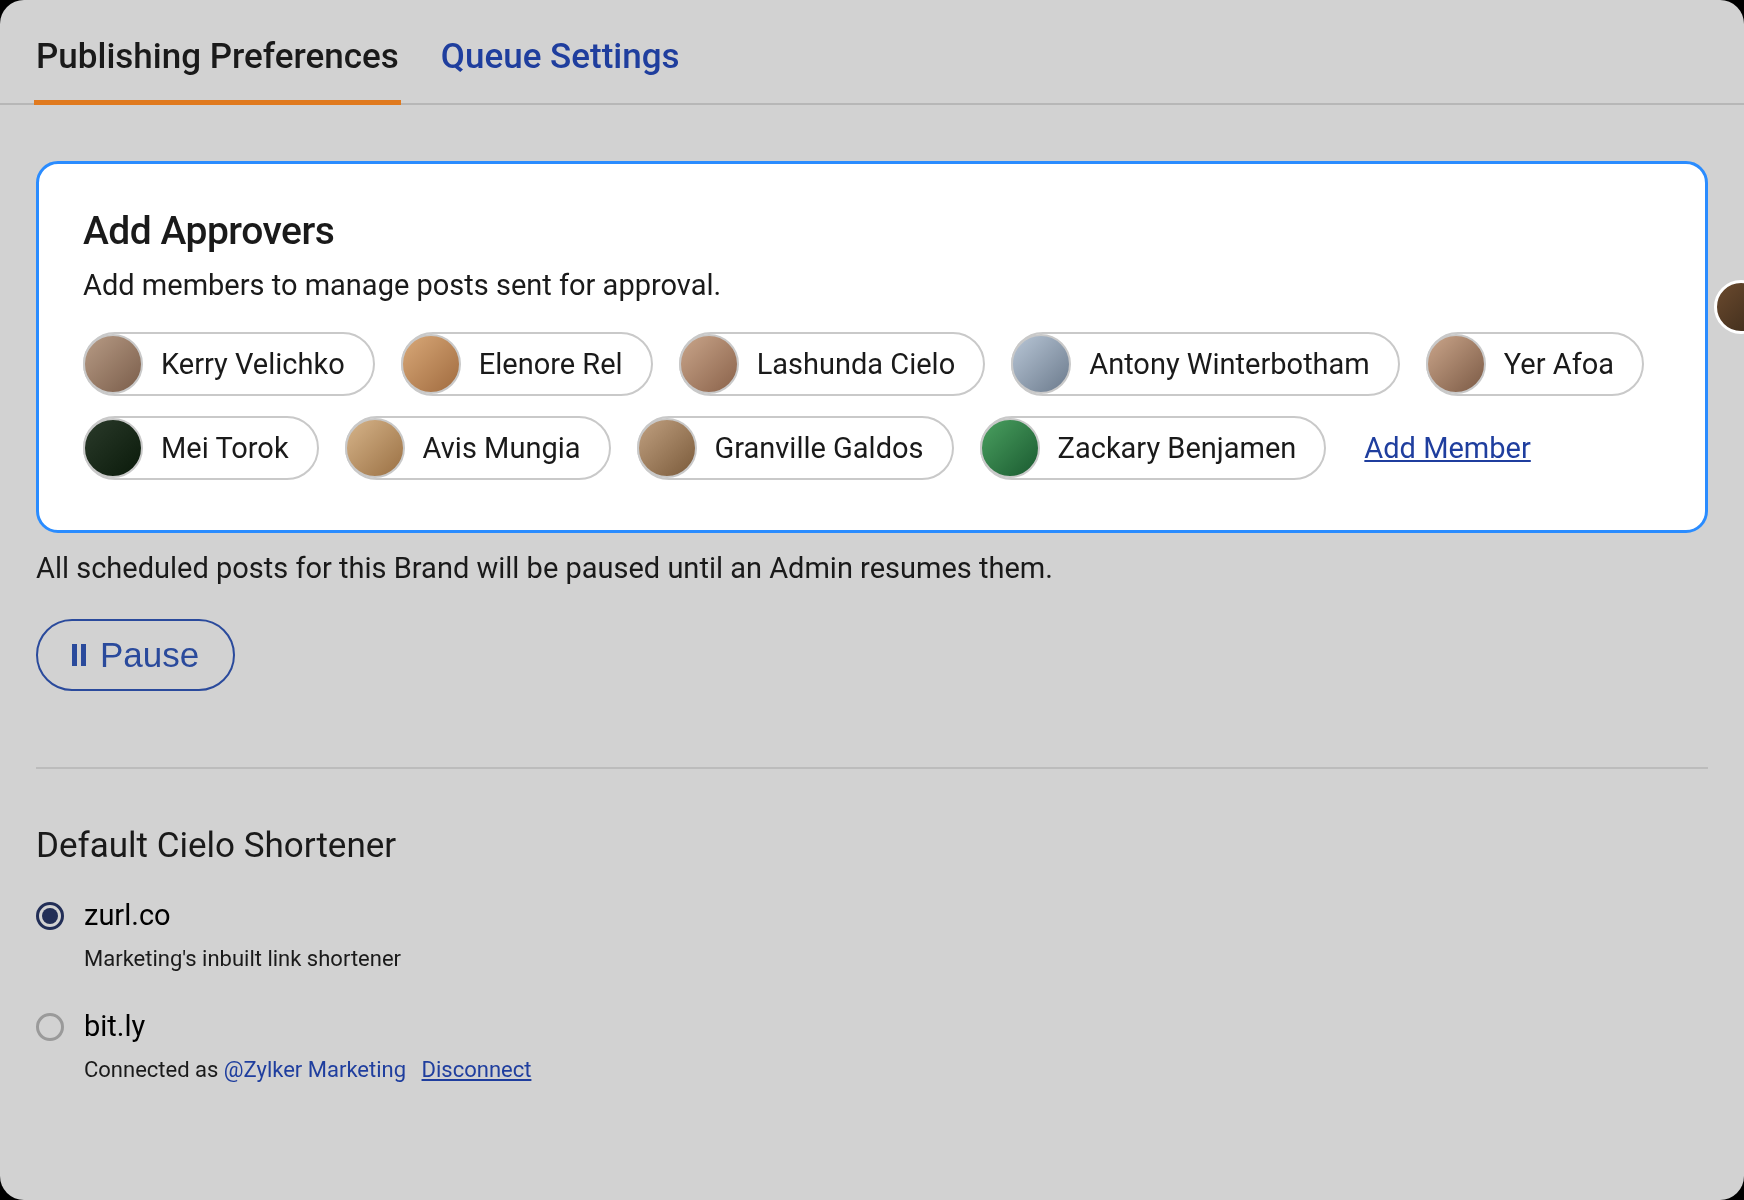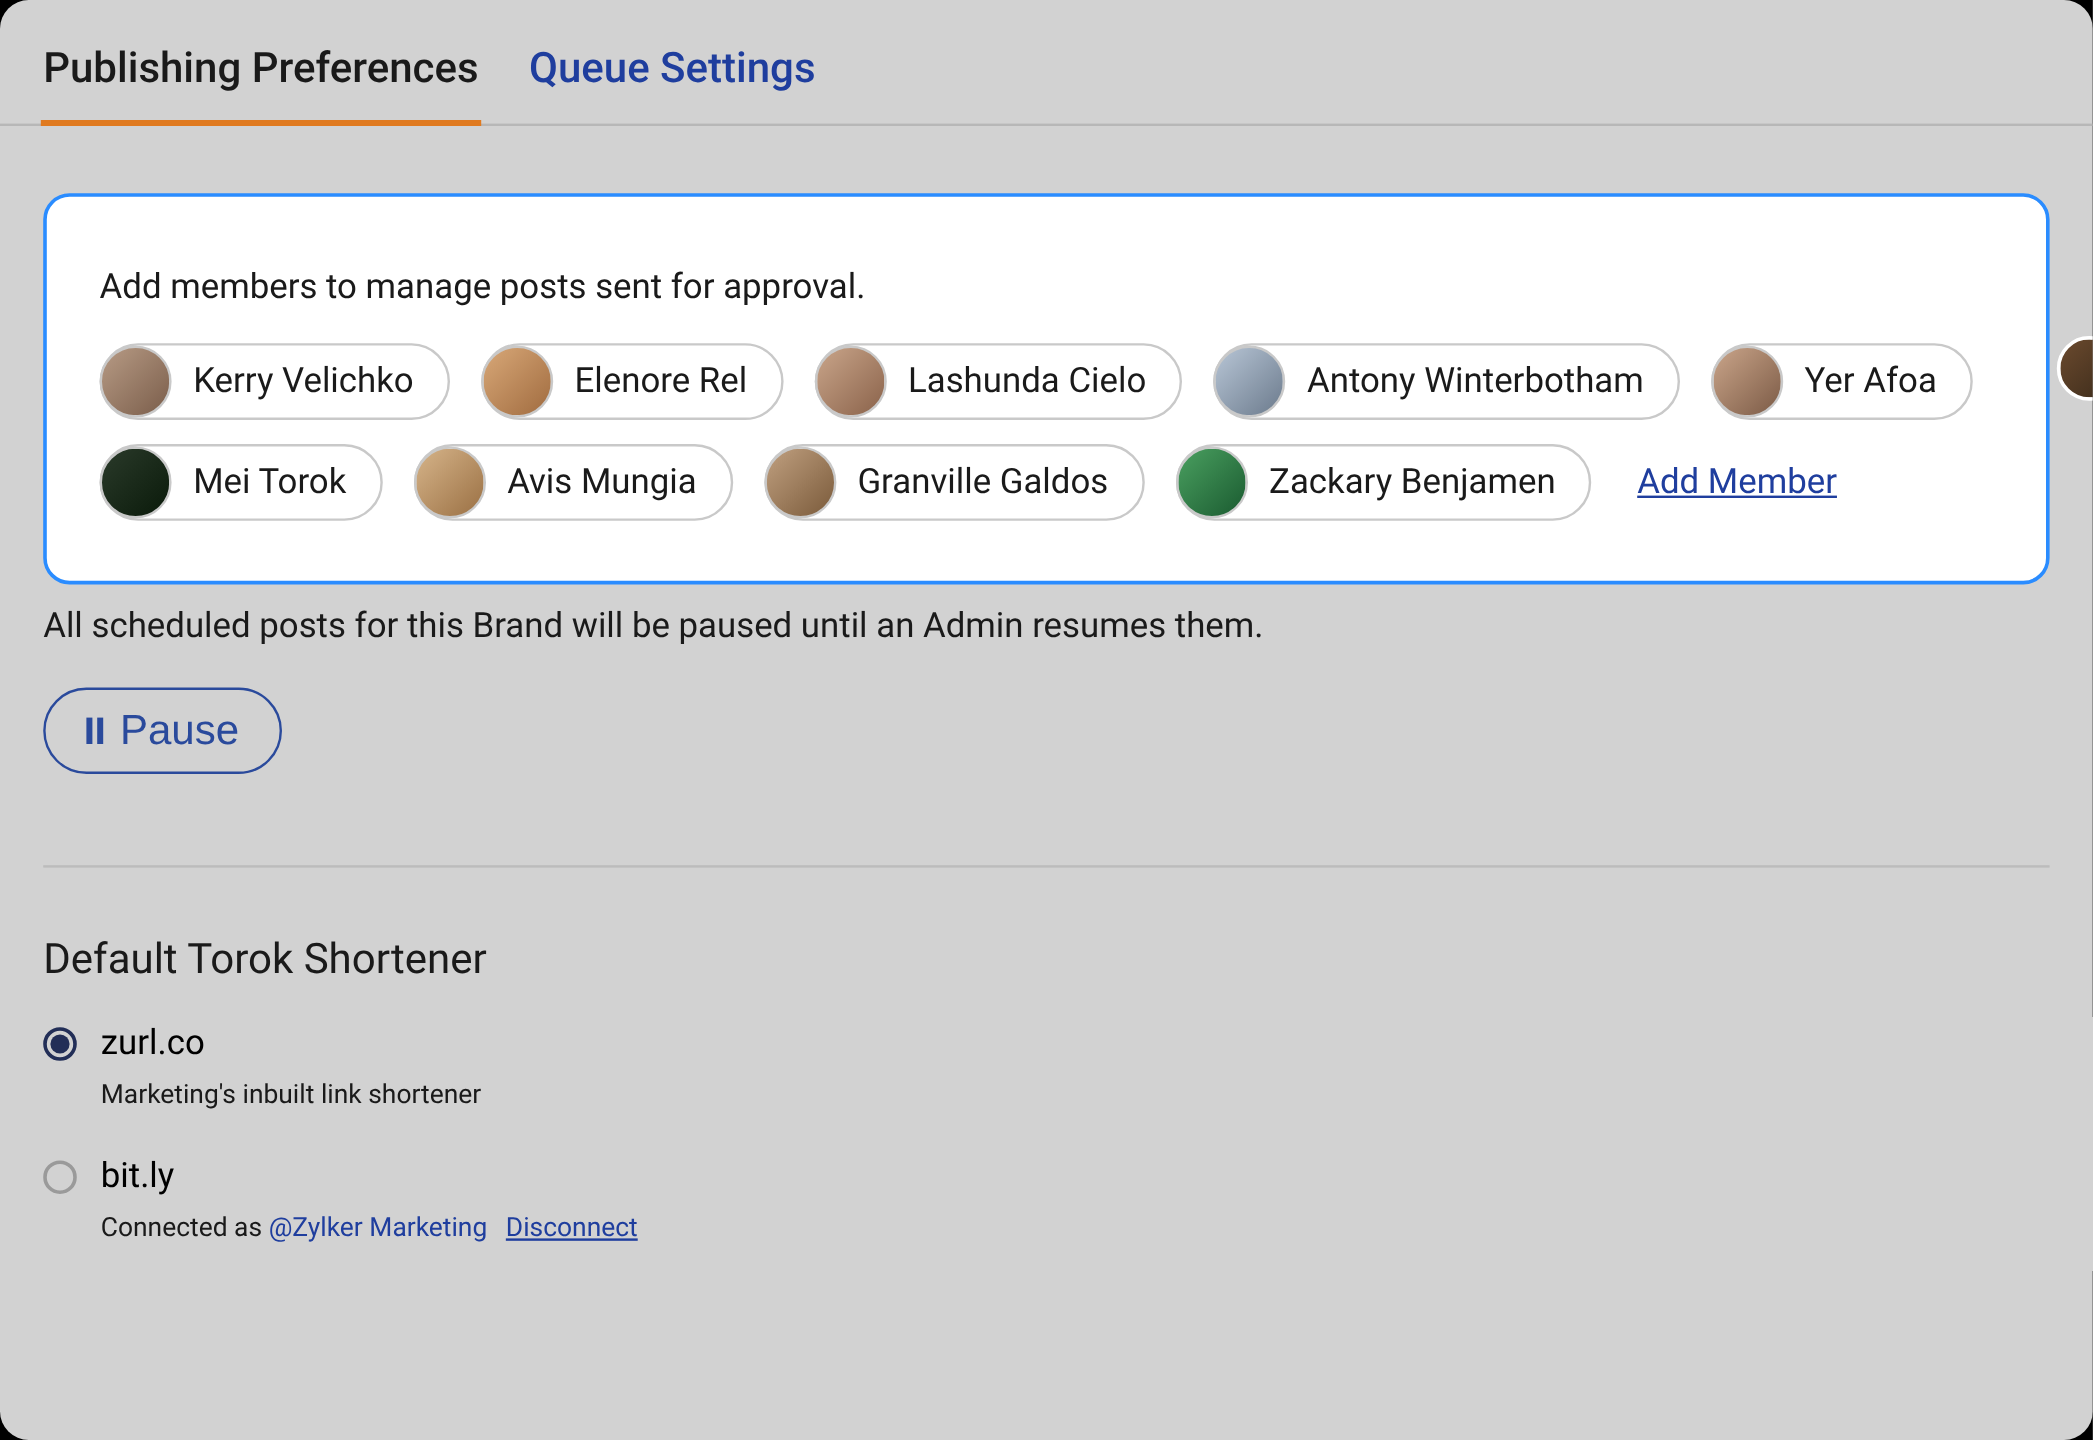--- a/index.html
+++ b/index.html
@@ -206,20 +206,21 @@
 <body>
 
 <div class="frame">
 
   <div class="tabs">
     <div class="tab active">Publishing Preferences</div>
     <div class="tab inactive">Queue Settings</div>
   </div>
 
   <div class="card-highlight">
+    <div class="card-title">Add Approvers</div>
     <div class="card-sub">Add members to manage posts sent for approval.</div>
     <div class="chips">
       <div class="chip">
         <span class="avatar av-bg av1"></span>
         <span class="chip-label">Kerry Velichko</span>
       </div>
       <div class="chip">
         <span class="avatar av-bg av2"></span>
         <span class="chip-label">Elenore Rel</span>
       </div>
@@ -260,21 +261,21 @@
   <button class="pause-btn">
     <span class="pause-icon">
         <span></span>
         <span></span>
       </span>
     <span>Pause</span>
   </button>
 
   <hr class="divider">
 
-  <div class="section-title">Default Torok Shortener</div>
+  <div class="section-title">Default Cielo Shortener</div>
 
   <div class="radio-list">
     <div class="radio-row">
       <div class="radio checked"></div>
       <div class="radio-body">
         <div class="radio-title">zurl.co</div>
         <div class="radio-desc">Marketing's inbuilt link shortener</div>
       </div>
     </div>
     <div class="radio-row">

